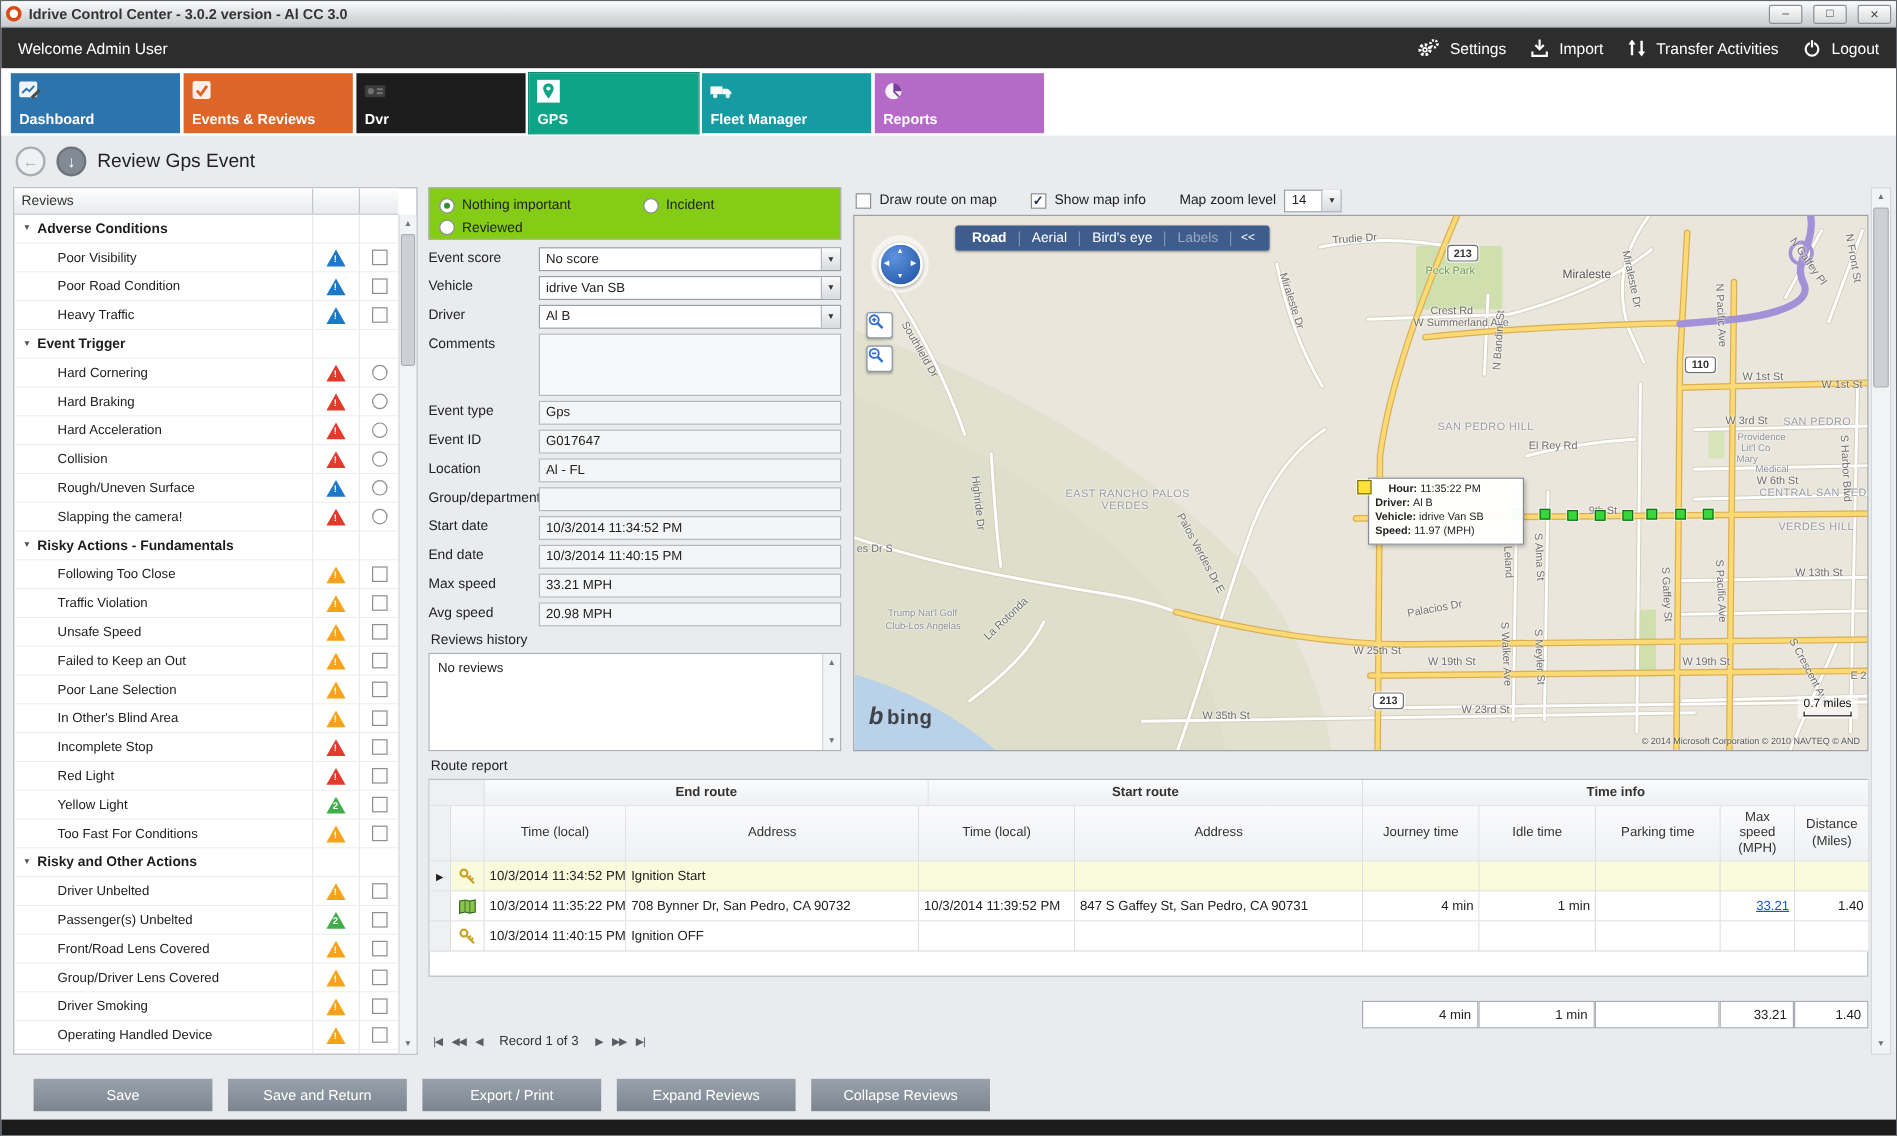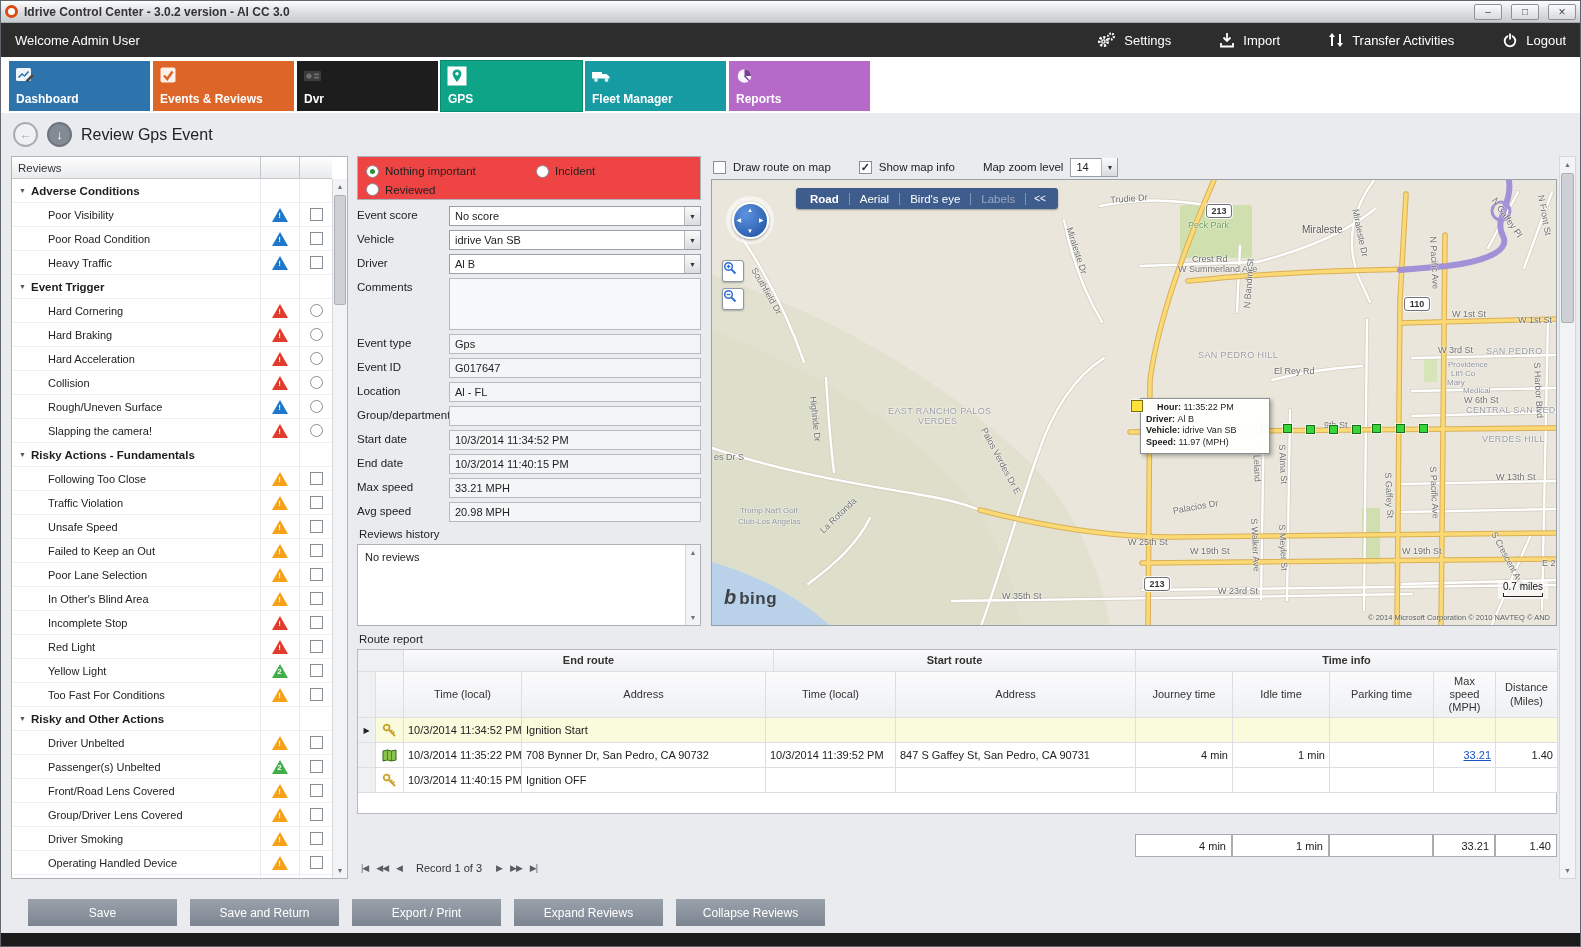--- a/index.html
+++ b/index.html
@@ -12,21 +12,21 @@
 .app-icon{width:13px;height:13px;border-radius:50%;border:3px solid #d84b15;background:#fff;flex:none}
 .titlebar .title{font-size:12px;font-weight:bold;color:#333;flex:1;white-space:nowrap}
 .winbtn{width:28px;height:16px;border:1px solid #8d9196;background:linear-gradient(#fcfcfc,#d7d9dc);border-radius:2px;margin-left:3px;display:flex;align-items:center;justify-content:center;font-size:10px;color:#444;cursor:pointer}
 .winbtn.min::after{content:"–"}
 .winbtn.max::after{content:"□"}
 .winbtn.close::after{content:"×";font-size:12px}
 
 
 .navbar{position:absolute;top:22px;left:0;right:0;height:34px;background:#2d2d2d;display:flex;align-items:center;color:#fff;padding:0 14px}
 .navbar .welcome{font-size:13px}
-.nav-actions{margin-left:auto;display:flex;gap:48px;}
+.nav-actions{margin-left:auto;display:flex;gap:20px;}
 .nav-action{display:flex;gap:8px;align-items:center;font-size:13px;cursor:pointer}
 .nav-action .ni{display:flex;align-items:center}
 
 
 .tabstrip{position:absolute;top:56px;left:0;right:0;height:56px;background:#fff;display:flex;padding:4px 0 0 8px;gap:3px}
 .tab{width:141px;height:50px;position:relative;color:#fff;cursor:pointer}
 .tab .ibox{position:absolute;top:5px;left:6px;width:22px;height:20px}
 .tab .tlabel{position:absolute;left:7px;bottom:5px;font-size:12px;font-weight:bold;white-space:nowrap}
 .tab.active{outline:1px solid #0b8a72}
 
@@ -60,21 +60,21 @@
 .radio.sel::after{content:"";position:absolute;inset:3px;border-radius:50%;background:#2f8f37}
 
 .sbar{position:absolute;background:#f2f3f5;border-left:1px solid #d5d8db}
 .sbar .sarr{position:absolute;left:0;right:0;height:15px;display:flex;align-items:center;justify-content:center;font-size:7px;color:#6f7378}
 .sbar .sarr.up{top:0}.sbar .sarr.up::after{content:"▲"}
 .sbar .sarr.dn{bottom:0}.sbar .sarr.dn::after{content:"▼"}
 .sbar .thumb{position:absolute;left:1px;right:1px;background:#cdd1d6;border:1px solid #aab0b6;border-radius:2px}
 
 
 .form-panel{position:absolute;left:356px;top:155px;width:346px;height:471px;font-size:11.5px}
-.class-box{position:absolute;top:0;left:0;right:2px;height:44px;background:#ef4444;border:1px solid #aeb2b8;padding:5px 8px 0 8px;display:flex;flex-wrap:wrap}
+.class-box{position:absolute;top:0;left:0;right:2px;height:44px;background:#84cc16;border:1px solid #aeb2b8;padding:5px 8px 0 8px;display:flex;flex-wrap:wrap}
 .radio-opt{display:inline-flex;align-items:center;gap:6px;height:18px;cursor:pointer}
 .radio-opt .rlbl{font-size:11.5px;color:#222}
 .frows{position:absolute;top:50px;left:0;right:0}
 .frow{display:flex;margin-bottom:4px;align-items:flex-start}
 .flabel{width:92px;font-size:11.5px;color:#222;padding-top:3px;flex:none}
 .flabel.bold{font-weight:normal}
 .fctrl{width:252px}
 .tbox{height:20px;border:1px solid #b6bac0;background:#f4f5f6;font-size:11px;color:#222;display:flex;align-items:center;padding:0 5px;overflow:hidden}
 .sbox{height:20px;border:1px solid #9aa0a8;background:#fff;font-size:11px;color:#222;display:flex;align-items:center;padding-left:5px;cursor:pointer}
 .sbox .sval{flex:1;overflow:hidden;white-space:nowrap}

